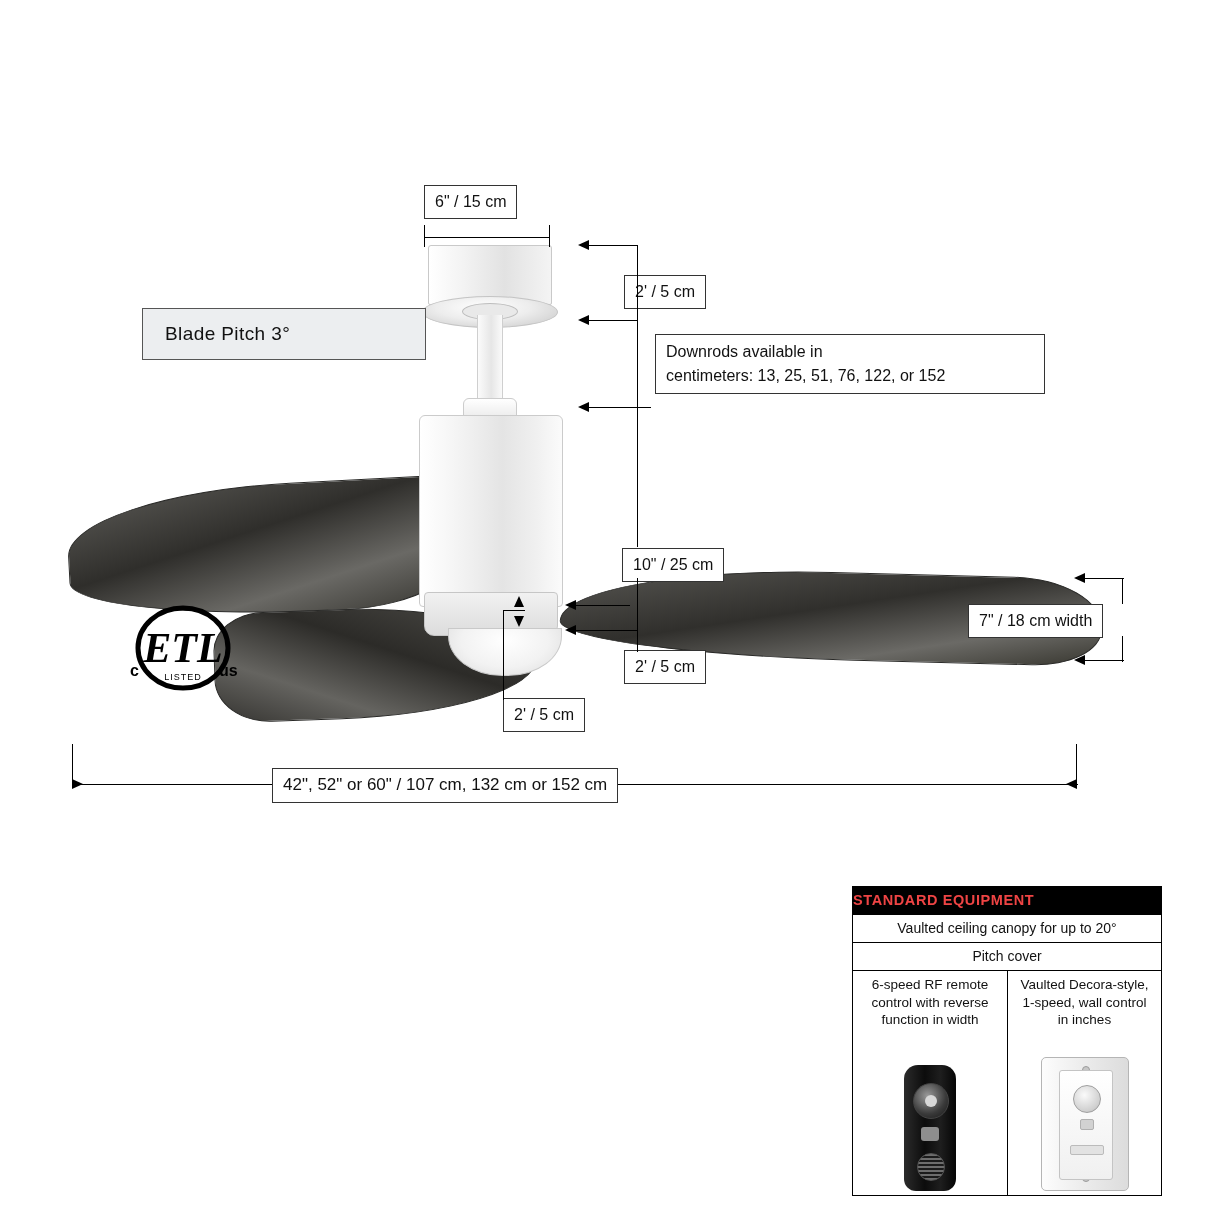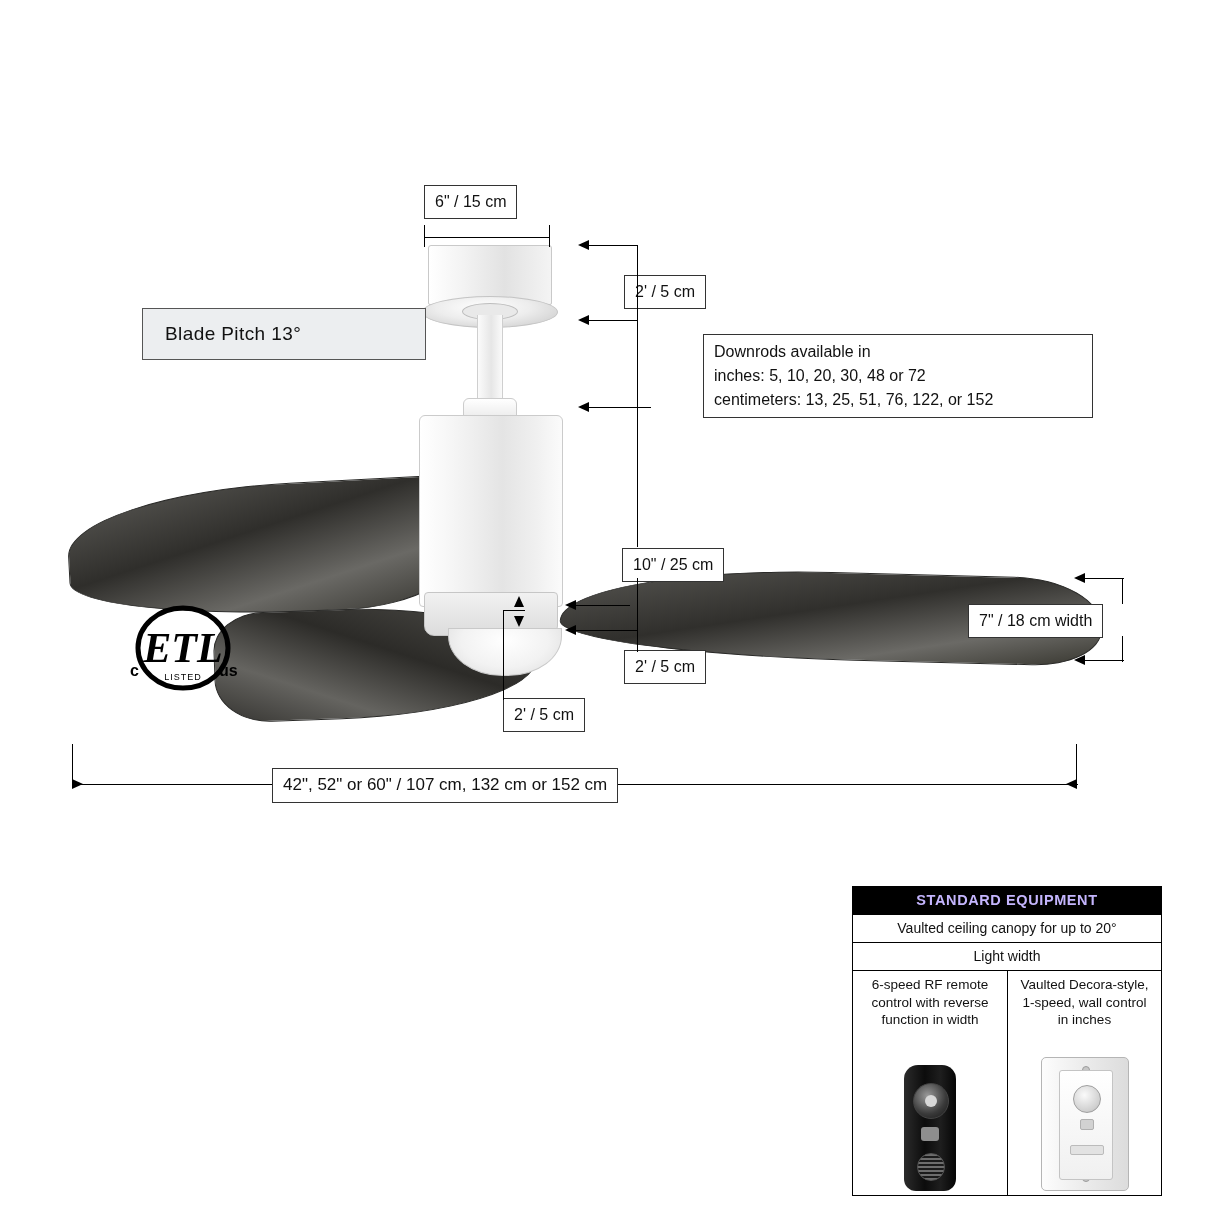--- a/index.html
+++ b/index.html
@@ -29,21 +29,20 @@
     font-size: 16px;
     line-height: 1.35;
     color: #111111;
     padding: 5px 10px;
     white-space: nowrap;
     box-sizing: border-box;
   }
   .callout.multi {
     white-space: normal;
     line-height: 1.5;
-    margin-left: 48px;
   }
   .pitch-box {
     position: absolute;
     background: #eceef0;
     border: 1px solid #555555;
     font-size: 19px;
     color: #111111;
     padding: 14px 22px;
     letter-spacing: .4px;
   }
@@ -168,22 +167,21 @@
   .std-table {
     position: absolute;
     left: 852px; top: 886px;
     width: 310px;
     border: 1px solid #000;
     background: #fff;
     box-sizing: border-box;
   }
   .std-head {
     background: #000;
-    color: #c4b5fd;
-    text-align: center;
+    color: #ef4444;
     font-size: 14.5px;
     font-weight: bold;
     letter-spacing: .6px;
     padding: 5px 0 6px;
   }
   .std-row {
     border-top: 1px solid #000;
     text-align: center;
     font-size: 14px;
     padding: 5px 4px 6px;
@@ -299,38 +297,37 @@
   <div class="etl">
     <svg width="122" height="100" viewBox="0 0 122 100">
       <ellipse cx="61" cy="48" rx="45" ry="40" fill="none" stroke="#000" stroke-width="5"></ellipse>
       <text x="61" y="62" text-anchor="middle" font-family="Liberation Serif, serif" font-size="42" font-weight="bold" font-style="italic" fill="#000">ETL</text>
       <text x="61" y="80" text-anchor="middle" font-family="Liberation Sans, sans-serif" font-size="9" letter-spacing="1" fill="#000">LISTED</text>
       <text x="8" y="76" font-family="Liberation Sans, sans-serif" font-size="16" font-weight="bold" fill="#000">c</text>
       <text x="97" y="76" font-family="Liberation Sans, sans-serif" font-size="16" font-weight="bold" fill="#000">us</text>
     </svg>
   </div>
 
-  <div class="pitch-box" style="left:142px; top:308px; width:238px;">Blade Pitch 13°</div>
+  <div class="pitch-box" style="left:142px; top:308px; width:238px;">Blade Pitch 3°</div>
 
   <div class="callout" style="left:424px; top:185px;">6" / 15 cm</div>
   <div class="line-v" style="left:424px; top:225px; height:22px;"></div>
   <div class="line-v" style="left:549px; top:225px; height:22px;"></div>
   <div class="line-h" style="left:424px; top:237px; width:126px;"></div>
 
   <div class="callout" style="left:624px; top:275px;">2' / 5 cm</div>
   <div class="line-h" style="left:583px; top:245px; width:55px;"></div>
   <div class="arrow-left" style="left:578px; top:240px;"></div>
   <div class="line-v" style="left:637px; top:245px; height:32px;"></div>
   <div class="line-h" style="left:583px; top:320px; width:55px;"></div>
   <div class="arrow-left" style="left:578px; top:315px;"></div>
   <div class="line-v" style="left:637px; top:305px; height:18px;"></div>
 
   <div class="callout multi" style="left:655px; top:334px; width:390px;">
     <div>Downrods available in</div>
-    <div>inches: 5, 10, 20, 30, 48 or 72</div>
     <div>centimeters: 13, 25, 51, 76, 122, or 152</div>
   </div>
   <div class="line-h" style="left:583px; top:407px; width:68px;"></div>
   <div class="arrow-left" style="left:578px; top:402px;"></div>
 
   <div class="callout" style="left:622px; top:548px;">10" / 25 cm</div>
   <div class="line-v" style="left:637px; top:247px; height:300px;"></div>
   <div class="line-v" style="left:637px; top:578px; height:70px;"></div>
 
   <div class="callout" style="left:624px; top:650px;">2' / 5 cm</div>
@@ -357,21 +354,21 @@
   <div class="line-v" style="left:72px; top:744px; height:42px;"></div>
   <div class="line-v" style="left:1076px; top:744px; height:42px;"></div>
   <div class="line-h" style="left:72px; top:784px; width:1006px;"></div>
   <div class="arrow-right" style="left:72px; top:779px;"></div>
   <div class="arrow-left" style="left:1066px; top:779px;"></div>
   <div class="callout" style="left:272px; top:768px; font-size:17px;">42", 52" or 60" / 107 cm, 132  cm or 152 cm</div>
 
   <div class="std-table">
     <div class="std-head">STANDARD EQUIPMENT</div>
     <div class="std-row">Vaulted ceiling canopy for up to 20°</div>
-    <div class="std-row">Light width</div>
+    <div class="std-row">Pitch cover</div>
     <div class="std-split">
 
       <div class="std-cell">
         <div>6-speed RF remote</div>
         <div>control with reverse</div>
         <div>function in width</div>
         <div class="device-wrap">
           <div class="remote">
             <div class="remote-dial"></div>
             <div class="remote-btn"></div>

